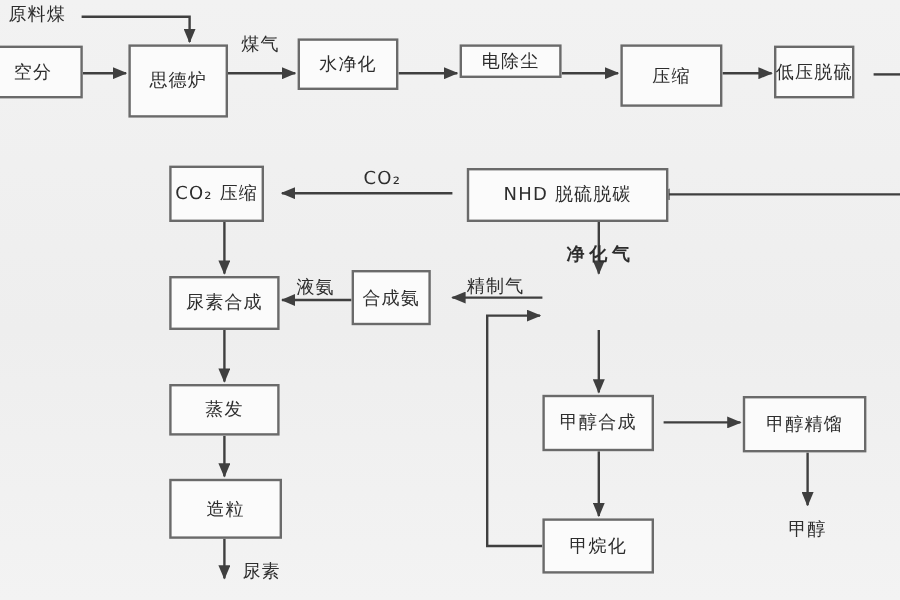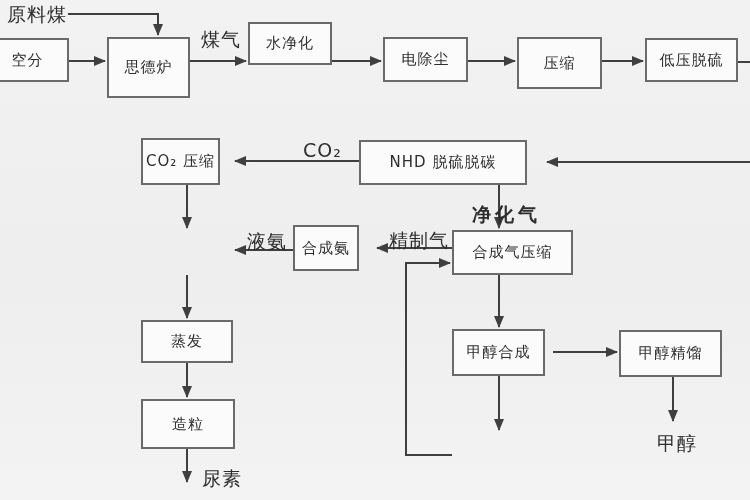--- a/index.html
+++ b/index.html
@@ -13,21 +13,21 @@
     background:linear-gradient(180deg,#f2f2f2 0%,#eeeeee 55%,#f3f3f3 100%);
   }
   #wires{position:absolute;left:0;top:0;z-index:1;}
   .node{
     position:absolute;z-index:2;box-sizing:border-box;
     background:#fbfbfb;border:2px solid #6a6a6a;
     display:flex;align-items:center;justify-content:center;
     font-size:15px;color:#2d2d2d;letter-spacing:1px;white-space:nowrap;
   }
   .slabel{
-    position:absolute;z-index:3;font-size:19px;color:#2d2d2d;
+    position:absolute;z-index:3;font-size:15px;color:#2d2d2d;
     white-space:nowrap;letter-spacing:1px;line-height:1.1;
   }
   .ls3{letter-spacing:4px;font-weight:bold;}
 </style>
 </head>
 <body>
 
 <div id="canvas">
 
   <svg id="wires" width="750" height="500" viewBox="0 0 750 500">
@@ -56,36 +56,37 @@
       <path d="M499,275 V327" marker-end="url(#ah)"></path>
       <path d="M553,352 H617" marker-end="url(#ah)"></path>
       <path d="M499,376 V430" marker-end="url(#ah)"></path>
       <path d="M452,455 H406 V263 H450" marker-end="url(#ah)"></path>
       <path d="M673,377 V421" marker-end="url(#ah)"></path>
     </g>
   </svg>
 
   <div class="node" style="left:-14px;top:38px;width:83px;height:44px">空分</div>
   <div class="node" style="left:107px;top:37px;width:83px;height:61px">思德炉</div>
-  <div class="node" style="left:248px;top:22px;width:84px;height:43px">水净化</div>
-  <div class="node" style="left:383px;top:37px;width:85px;height:45px">电除尘</div>
+  <div class="node" style="left:248px;top:32px;width:84px;height:43px">水净化</div>
+  <div class="node" style="left:383px;top:37px;width:85px;height:28px">电除尘</div>
   <div class="node" style="left:517px;top:37px;width:85px;height:52px">压缩</div>
-  <div class="node" style="left:645px;top:38px;width:93px;height:44px">低压脱硫</div>
+  <div class="node" style="left:645px;top:38px;width:67px;height:44px">低压脱硫</div>
 
   <div class="node" style="left:141px;top:138px;width:79px;height:47px">CO₂ 压缩</div>
-  <div class="node" style="left:359px;top:140px;width:168px;height:45px">NHD 脱硫脱碳</div>
+  <div class="node" style="left:389px;top:140px;width:168px;height:45px">NHD 脱硫脱碳</div>
 
+  <div class="node" style="left:141px;top:230px;width:92px;height:45px">尿素合成</div>
   <div class="node" style="left:293px;top:225px;width:66px;height:46px">合成氨</div>
-  <div class="node" style="left:452px;top:230px;width:121px;height:45px">合成气压缩</div>
 
   <div class="node" style="left:141px;top:320px;width:92px;height:43px">蒸发</div>
   <div class="node" style="left:452px;top:329px;width:93px;height:47px">甲醇合成</div>
   <div class="node" style="left:619px;top:330px;width:103px;height:47px">甲醇精馏</div>
 
   <div class="node" style="left:141px;top:399px;width:94px;height:50px">造粒</div>
+  <div class="node" style="left:452px;top:432px;width:93px;height:46px">甲烷化</div>
 
   <span class="slabel" style="left:7px;top:4px">原料煤</span>
   <span class="slabel" style="left:201px;top:29px">煤气</span>
   <span class="slabel" style="left:303px;top:140px">CO₂</span>
   <span class="slabel ls3" style="left:472px;top:204px">净化气</span>
   <span class="slabel" style="left:247px;top:231px">液氨</span>
   <span class="slabel" style="left:389px;top:230px">精制气</span>
   <span class="slabel" style="left:202px;top:468px">尿素</span>
   <span class="slabel" style="left:657px;top:433px">甲醇</span>
 

